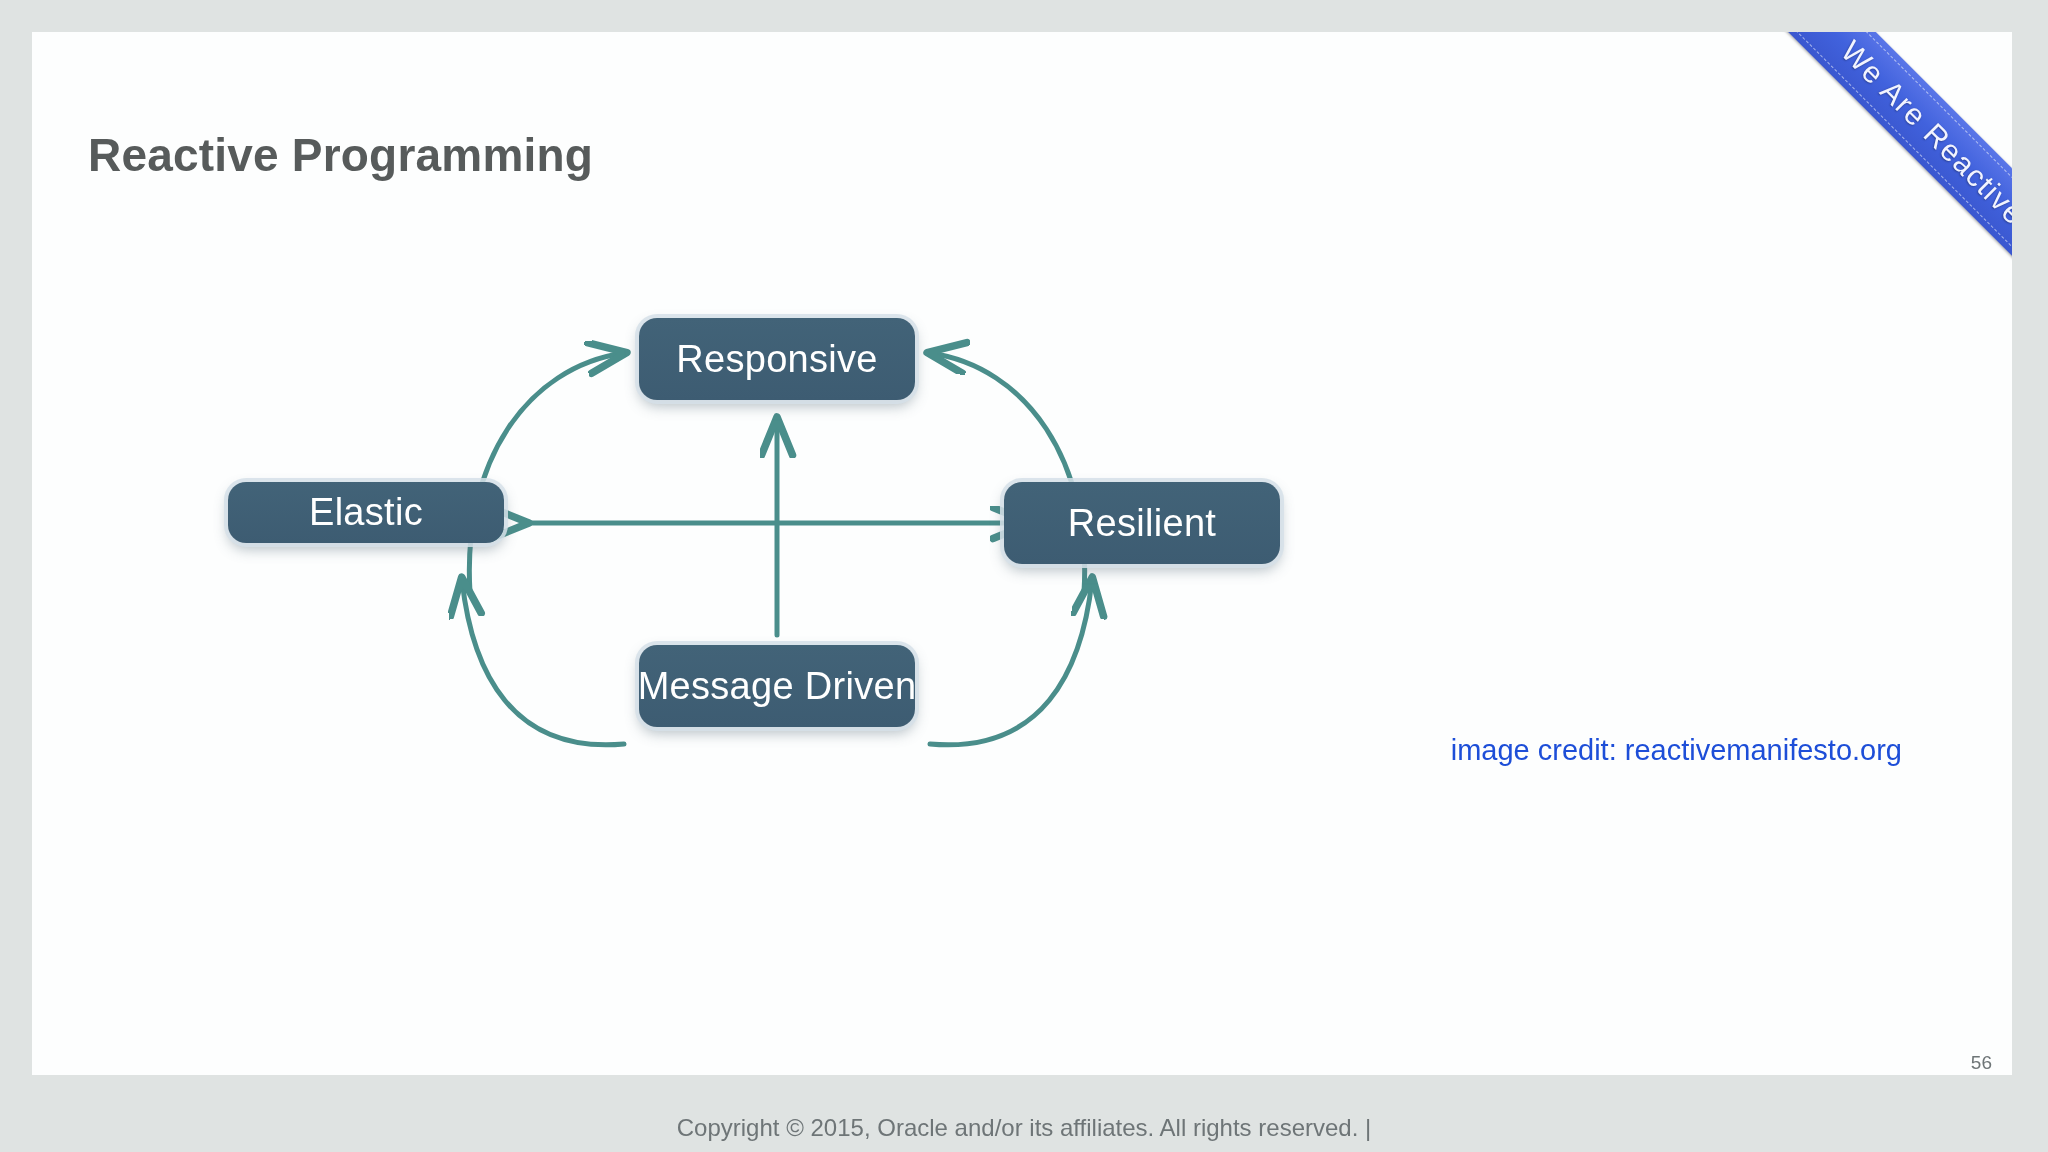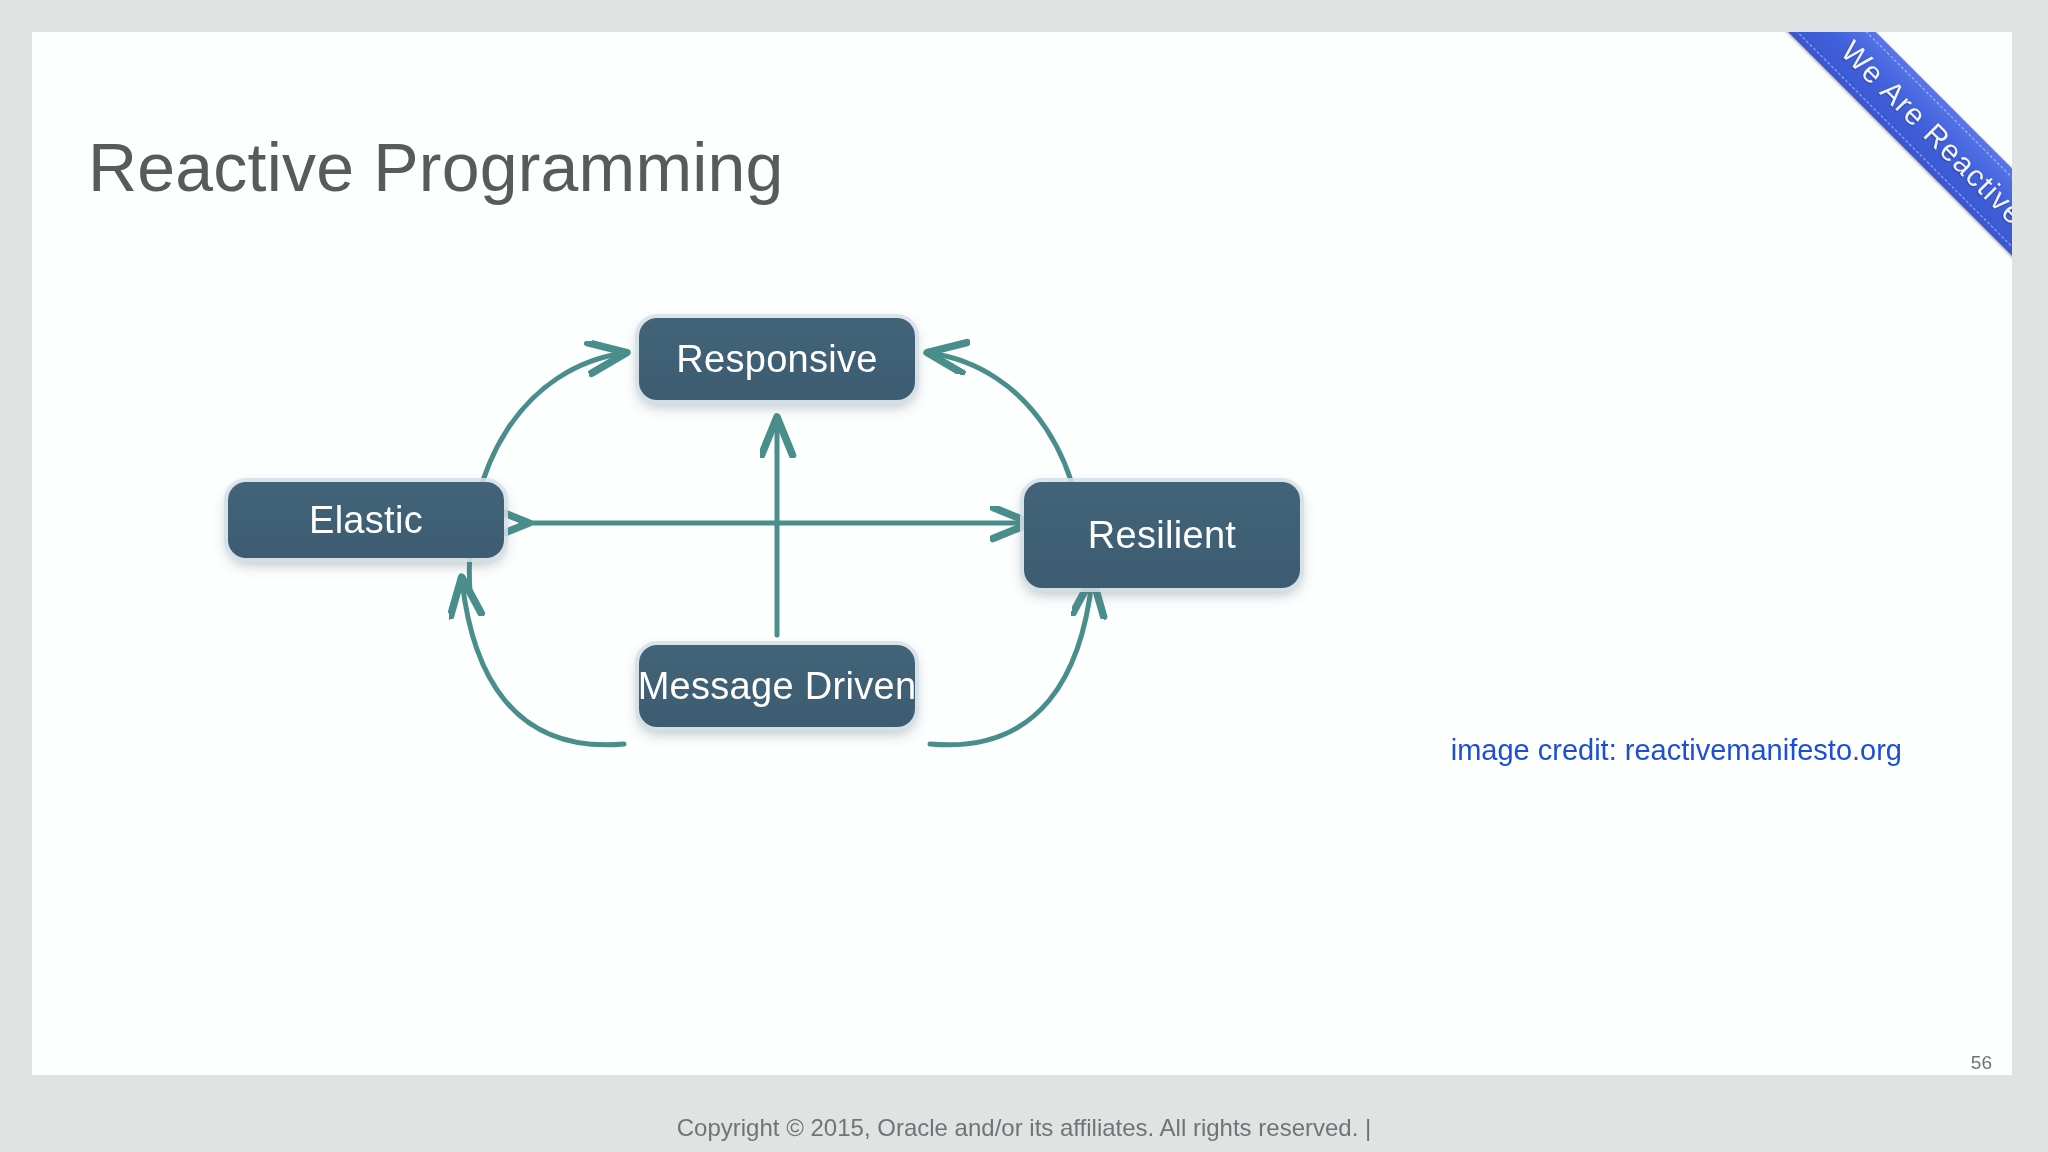--- a/index.html
+++ b/index.html
@@ -28,22 +28,22 @@
     height: 1043px;
     background: #fdfefe;
     overflow: hidden;
   }
 
   
   #slide-title {
     position: absolute;
     left: 56px;
     top: 96px;
-    font-size: 68px;
-    font-weight: 400;
+    font-size: 46px;
+    font-weight: 700;
     color: #575b5b;
     letter-spacing: 0.2px;
     white-space: nowrap;
   }
 
   
   #ribbon-wrap {
     position: absolute;
     right: 0;
     top: 0;
@@ -112,22 +112,22 @@
     align-items: center;
     justify-content: center;
     color: #ffffff;
     font-size: 38px;
     font-weight: 400;
     letter-spacing: 0.3px;
     white-space: nowrap;
   }
 
   #node-responsive   { left: 607px; top: 286px; width: 276px; height: 82px; }
-  #node-elastic      { left: 196px; top: 450px; width: 276px; height: 76px; }
-  #node-resilient    { left: 992px; top: 450px; width: 276px; height: 106px; justify-content: center; }
+  #node-elastic      { left: 196px; top: 450px; width: 276px; height: 61px; }
+  #node-resilient    { left: 972px; top: 450px; width: 276px; height: 82px; justify-content: center; }
   #node-messagedriven{ left: 607px; top: 613px; width: 276px; height: 82px; }
 
   
   #image-credit {
     position: absolute;
     right: 110px;
     top: 702px;
     font-size: 29px;
     color: #1d4ed8;
     white-space: nowrap;

